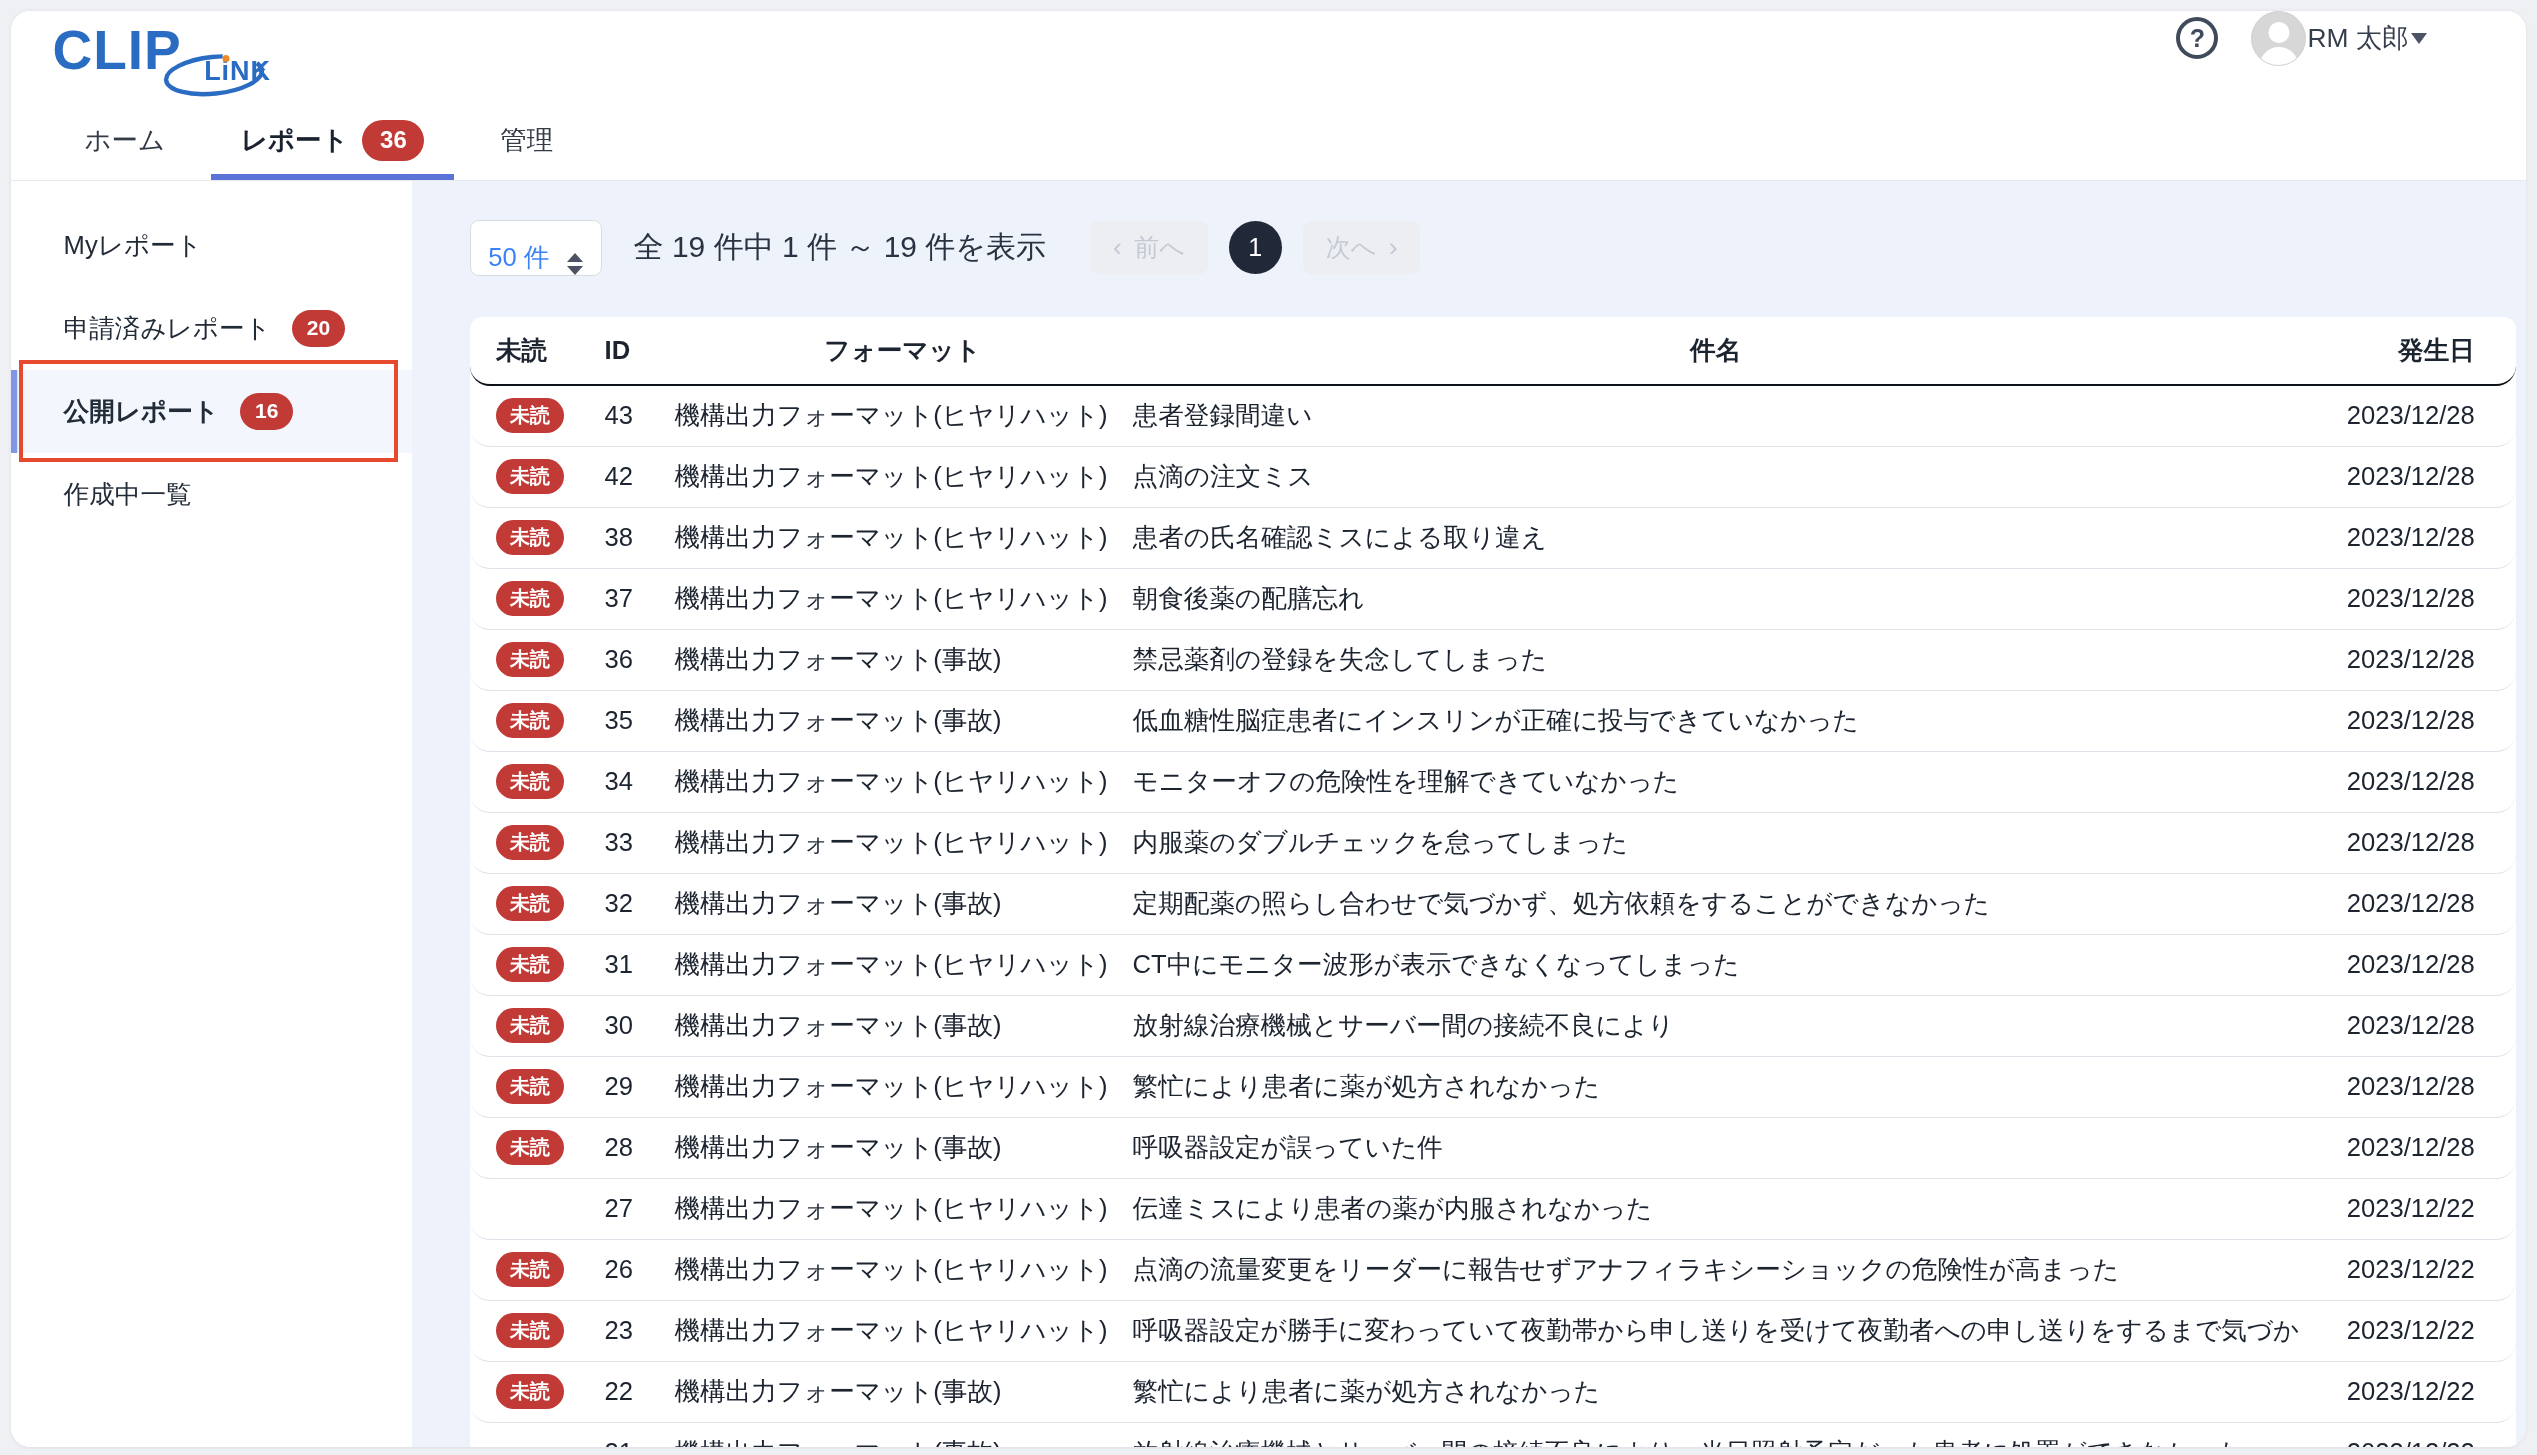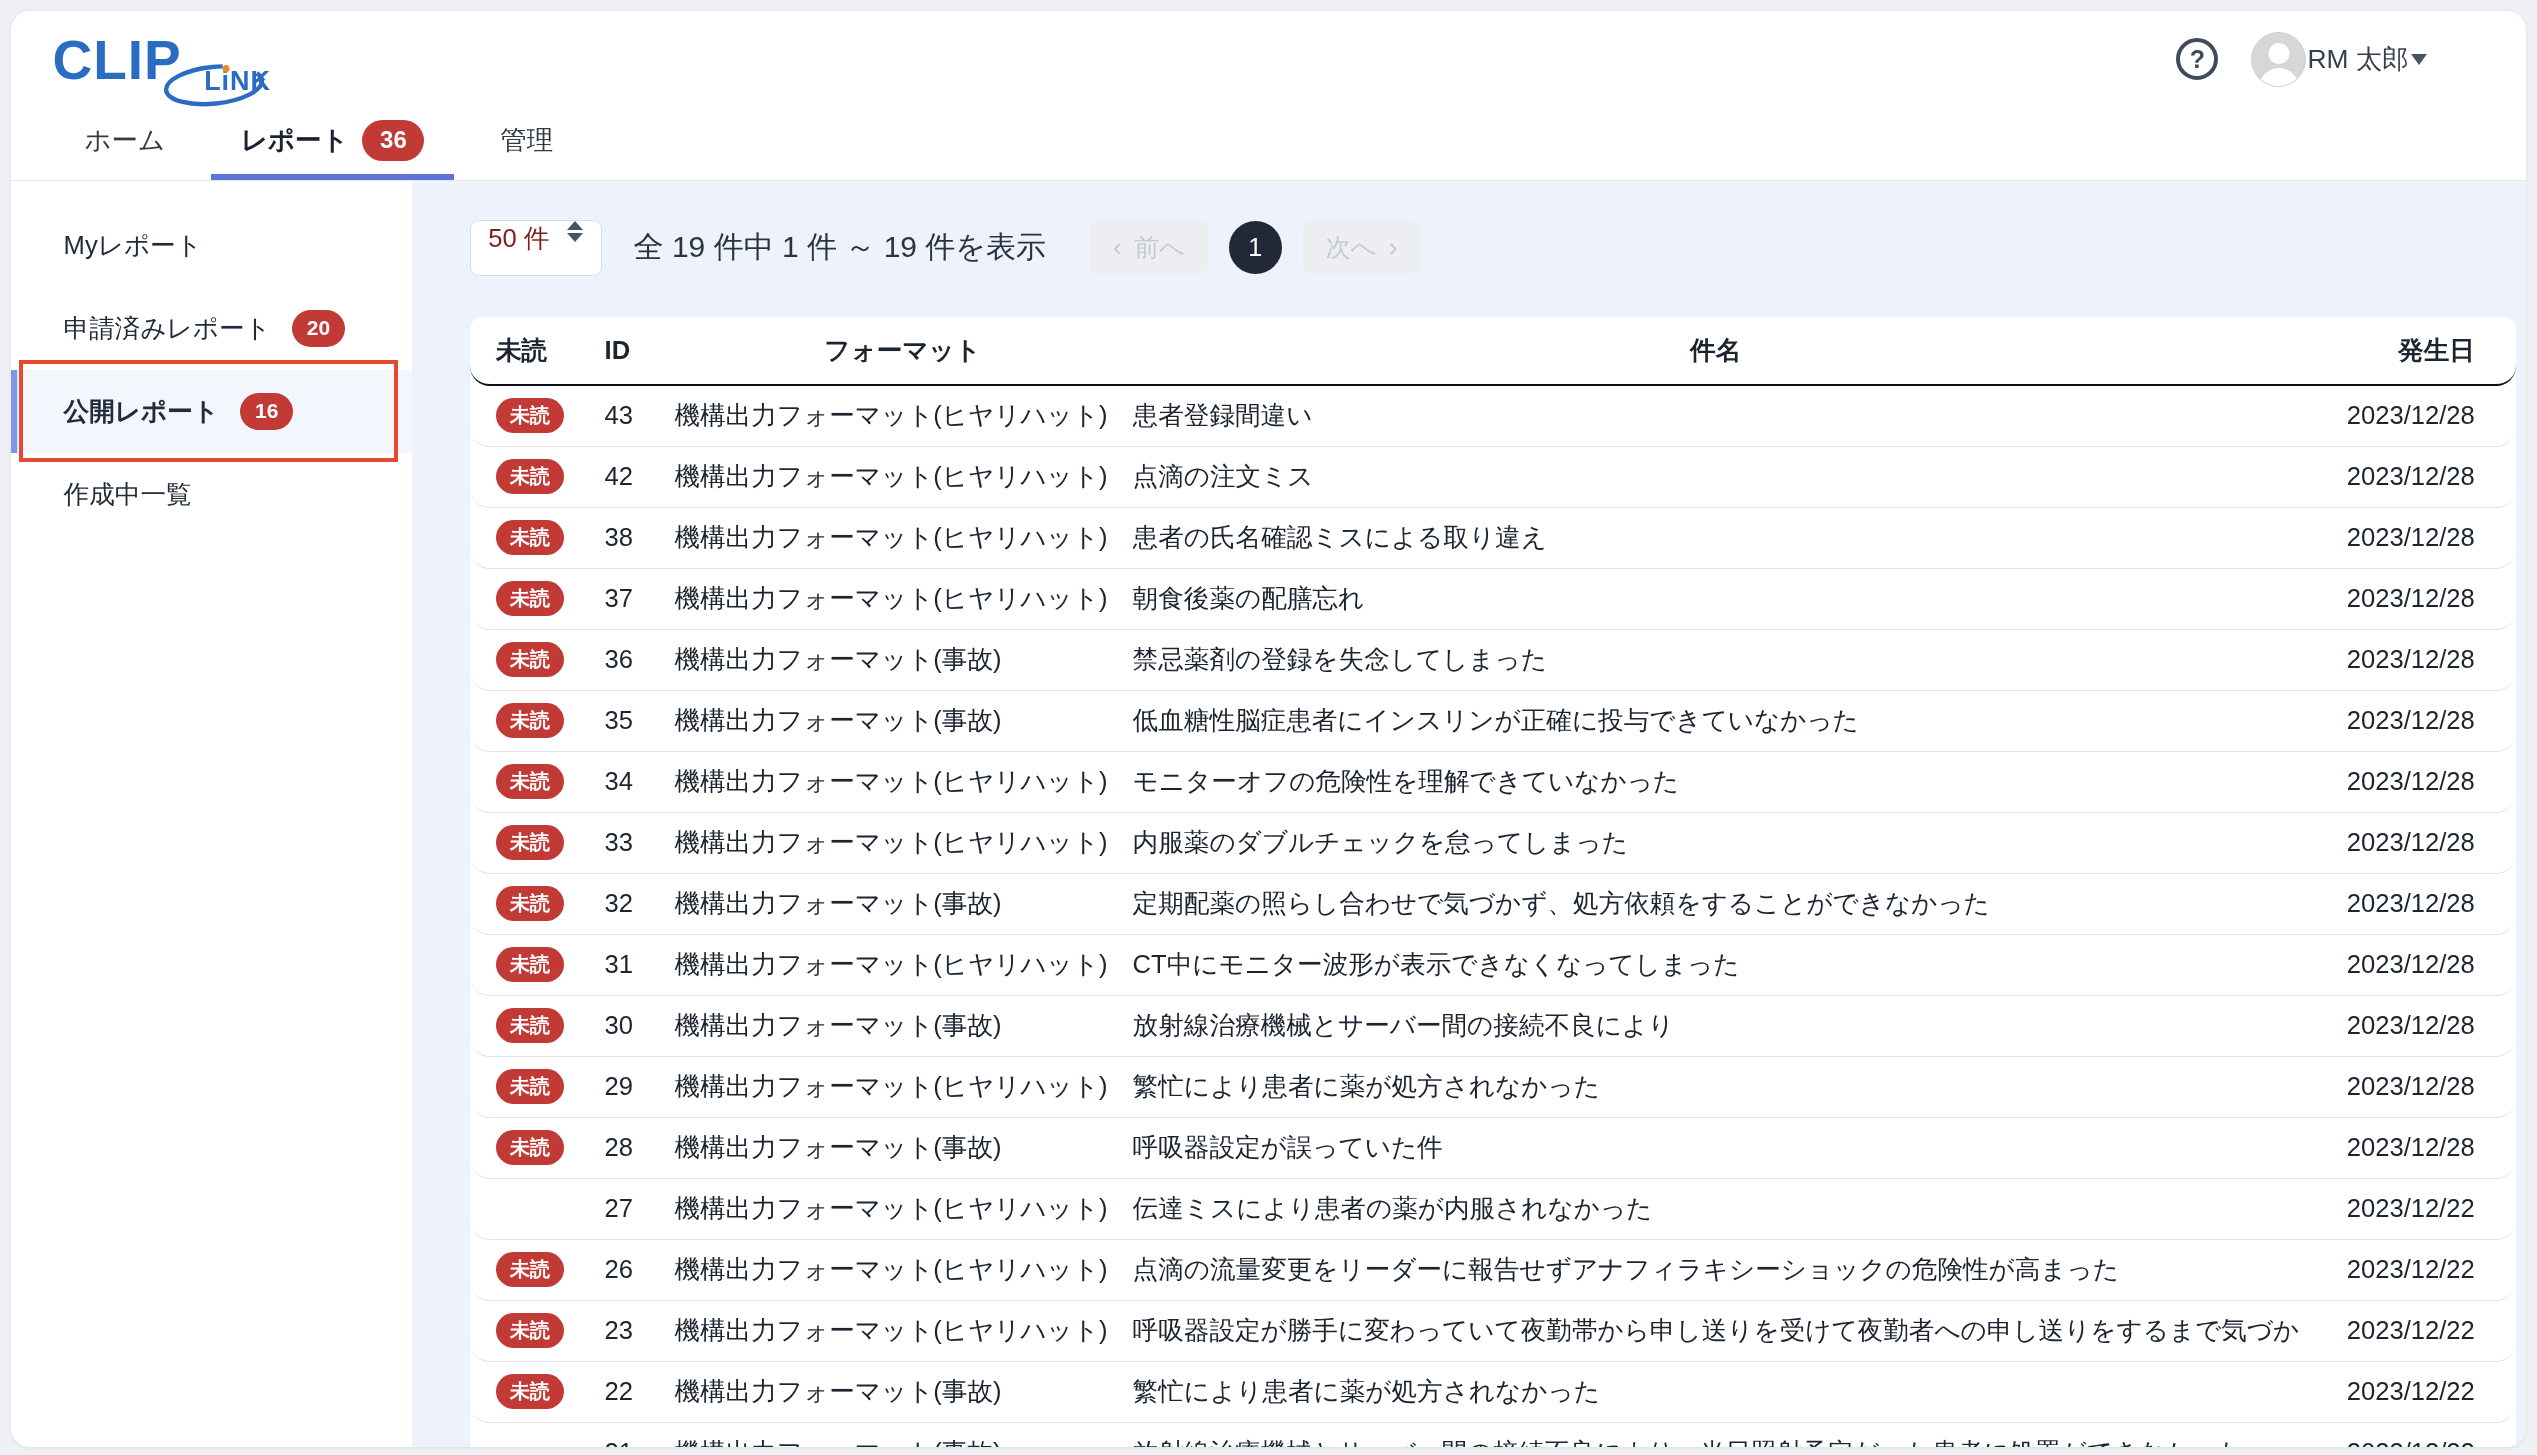--- a/index.html
+++ b/index.html
@@ -11,21 +11,21 @@
   }
   
   .app {
     position:absolute; left:10.6px; top:10.6px; right:10.6px; bottom:8px;
     background:#fff; border-radius:19.4px; overflow:hidden;
     display:flex; flex-direction:column;
     box-shadow:0 0.9px 3.5px rgba(30,40,60,.08);
   }
   
   .header { height:170px; flex:0 0 auto; border-bottom:0.9px solid #e6e9ee; position:relative; background:#fff; }
-  .header-top { height:97px; display:flex; align-items:center; padding:0 99px 0 42px; }
+  .header-top { height:97px; display:flex; align-items:flex-start; padding:0 99px 0 42px; }
   .logo { position:relative; display:flex; align-items:flex-start; margin-top:12.3px; }
   .logo-main { font-size:55px; font-weight:800; color:#2b6cc3; letter-spacing:0.9px; line-height:1; }
   .logo-sub-wrap { position:relative; margin-left:-5.3px; margin-top:33px; }
   .logo-sub { font-size:27px; font-weight:800; color:#2b6cc3; letter-spacing:0.9px; position:relative; z-index:2;margin-left:28px; }
   .logo-sub .i-dot { position:relative; }
   .logo-sub .i-dot::after { content:""; position:absolute; left:50%; top:-0.9px; width:7px; height:7px; border-radius:50%; background:#f0882a; transform:translateX(-50%); }
   .logo-swoosh { position:absolute; left:-14px; top:-7px; width:104px; height:49px; z-index:1; }
   .header-right { margin-left:auto; display:flex; align-items:center; gap:33px; }
   .help-btn { width:42px; height:42px; border-radius:50%; border:4.4px solid #3f4a5a; display:flex; align-items:center; justify-content:center;
               font-size:25px; font-weight:700; color:#3f4a5a; background:#fff; }
@@ -50,21 +50,21 @@
   .sb-item { height:83px; display:flex; align-items:center; gap:21px; padding-left:53px; font-size:25.6px; color:#222b38; }
   .sb-item:first-child { margin-top:23px; }
   .sb-item.active { background:#f3f7fd; font-weight:700; box-shadow:inset 6.2px 0 0 #7f97e5; }
   .badge.sb-badge { font-size:21px; height:37px; padding:0 15px; }
   .annotation-box { position:absolute; left:8px; top:179px; width:379px; height:102px;
                     border:4.4px solid #e64a2e; pointer-events:none; z-index:5; }
   .content { flex:1; background:#edf2fb; padding:39px 10.6px 0 58px; overflow:hidden; }
   
   .pagebar { display:flex; align-items:center; height:56px; }
   .per-page { width:132px; height:56px; background:#fff; border:1.8px solid #d8dce4; border-radius:8.8px;
-              display:flex; align-items:flex-start; justify-content:center; gap:17.6px; font-size:25.6px; color:#7f1d1d; }
+              display:flex; align-items:flex-end; justify-content:center; gap:17.6px; font-size:25.6px; color:#3b82f6; }
   .sort-arrows { display:flex; flex-direction:column; gap:3.5px; }
   .sort-arrows .up   { width:0;height:0;border-left:8px solid transparent;border-right:8px solid transparent;border-bottom:9.7px solid #4a5361; }
   .sort-arrows .down { width:0;height:0;border-left:8px solid transparent;border-right:8px solid transparent;border-top:9.7px solid #4a5361; }
   .page-summary { margin-left:32px; font-size:30px; color:#2a3342; }
   .pager { margin-left:44px; display:flex; align-items:center; gap:21px; }
   .pg-btn { height:53px; padding:0 23px; border-radius:8.8px; background:#eceef2; color:#c3cad5;
             display:flex; align-items:center; gap:12.3px; font-size:25px; }
   .pg-btn .chev { font-size:26.4px; line-height:1; }
   .pg-current { width:53px; height:53px; border-radius:50%; background:#212837; color:#fff;
                 display:flex; align-items:center; justify-content:center; font-size:25px; }

